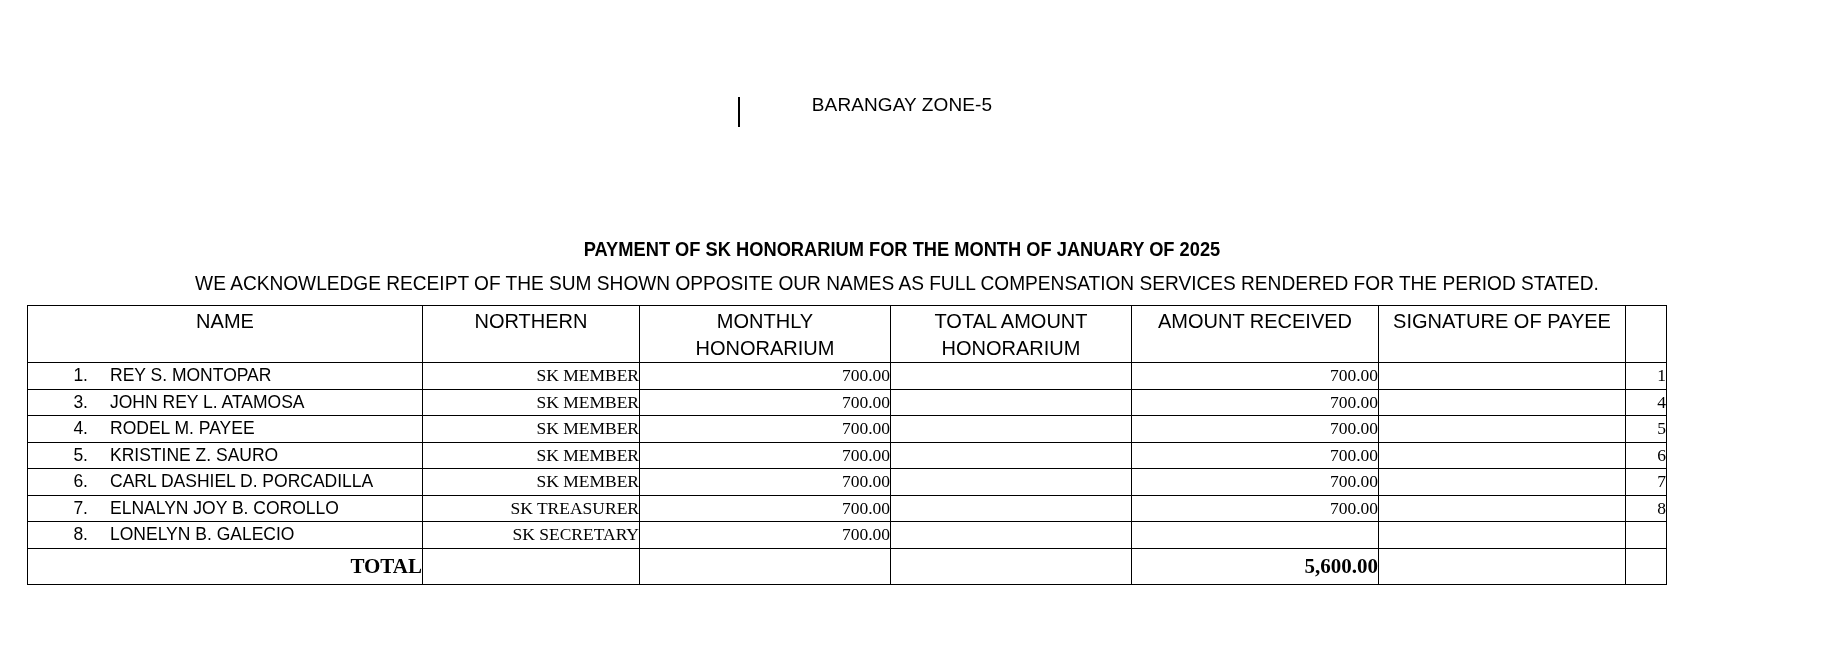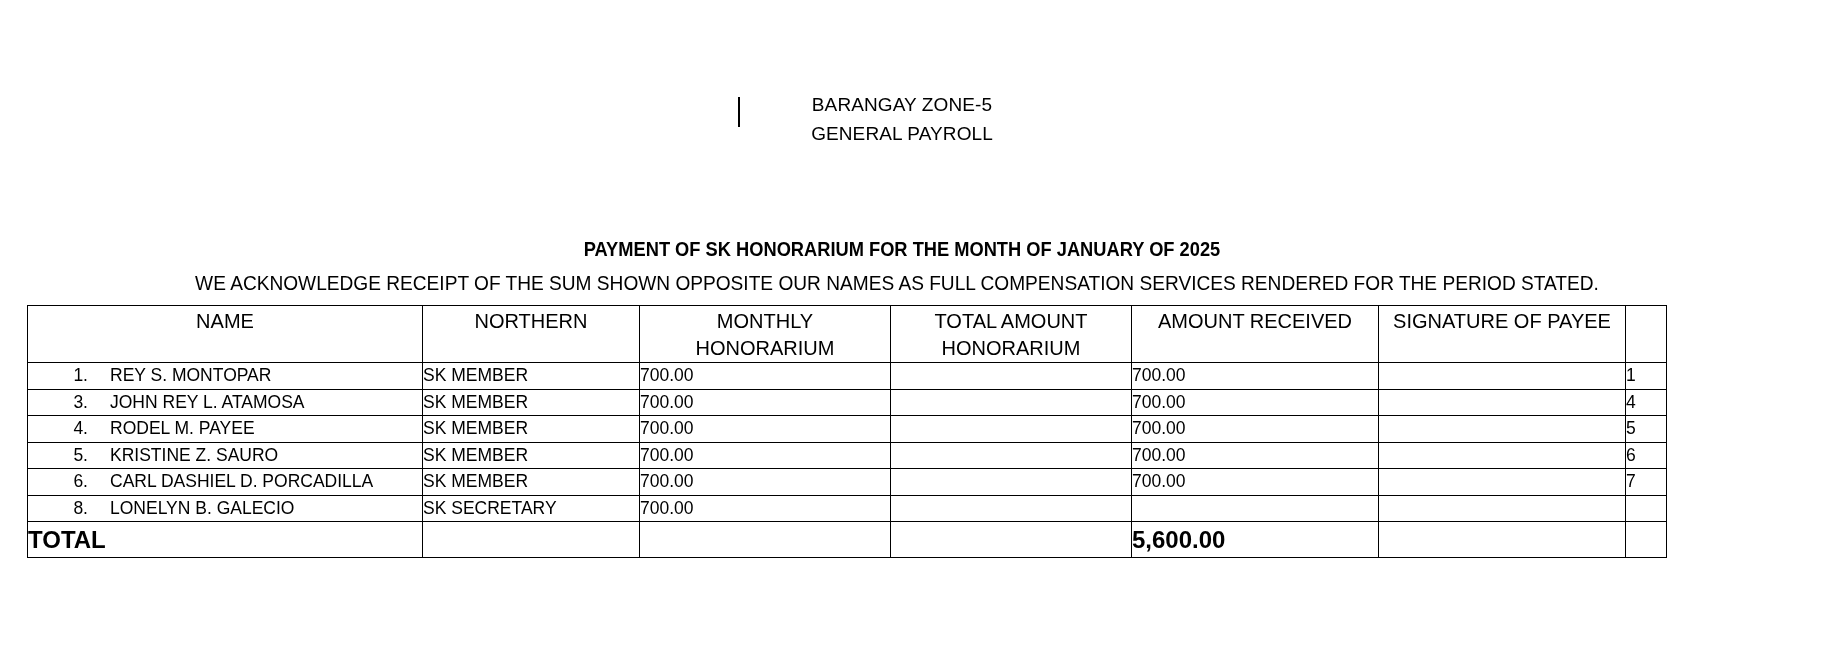--- a/index.html
+++ b/index.html
@@ -45,33 +45,32 @@
   }
   .payroll thead th {
     height: 54px; vertical-align: top;
     font-weight: 400; font-size: 20px; line-height: 27px;
     padding-top: 2px; white-space: pre-line; text-align: center;
   }
   .payroll tbody td {
     height: 26.5px; font-size: 17.5px; vertical-align: middle;
   }
   .payroll tfoot td {
-    height: 36px; font-size: 24px; font-weight: 700; vertical-align: middle;
+    height: 36px; font-size: 21px; font-weight: 700; vertical-align: middle;
   }
-  .c-center { text-align: left; }
+  .c-center { text-align: right; font-family: Liberation Serif, serif; }
   .c-name { text-align: left; white-space: nowrap; }
   .row-no { display: inline-block; width: 60px; text-align: right; }
   .row-name { margin-left: 22px; }
 </style>
 </head>
 <body>
 
 <div class="doc-heading">
   <div>BARANGAY ZONE-5</div>
-  <div>GENERAL PAYROLL</div>
 </div>
 
 <div class="text-caret"></div>
 
 <div class="doc-title">PAYMENT OF SK HONORARIUM FOR THE MONTH OF JANUARY OF 2025</div>
 
 <div class="doc-ack">WE ACKNOWLEDGE RECEIPT OF THE SUM SHOWN OPPOSITE OUR NAMES AS FULL COMPENSATION SERVICES RENDERED FOR THE PERIOD STATED.</div>
 
 <table class="payroll">
   <colgroup>
@@ -136,20 +135,29 @@
       <tr>
     <td class="c-name"><span class="row-no">6.</span><span class="row-name">CARL DASHIEL D. PORCADILLA</span></td>
     <td class="c-center">SK MEMBER</td>
     <td class="c-center">700.00</td>
     <td class="c-center"></td>
     <td class="c-center">700.00</td>
     <td class="c-center"></td>
     <td class="c-center">7</td>
   </tr>
       <tr>
+    <td class="c-name"><span class="row-no">7.</span><span class="row-name">ELNALYN JOY B. COROLLO</span></td>
+    <td class="c-center">SK TREASURER</td>
+    <td class="c-center">700.00</td>
+    <td class="c-center"></td>
+    <td class="c-center">700.00</td>
+    <td class="c-center"></td>
+    <td class="c-center">8</td>
+  </tr>
+      <tr>
     <td class="c-name"><span class="row-no">8.</span><span class="row-name">LONELYN B. GALECIO</span></td>
     <td class="c-center">SK SECRETARY</td>
     <td class="c-center">700.00</td>
     <td class="c-center"></td>
     <td class="c-center"></td>
     <td class="c-center"></td>
     <td class="c-center"></td>
   </tr>
     </tbody>
   <tfoot>

